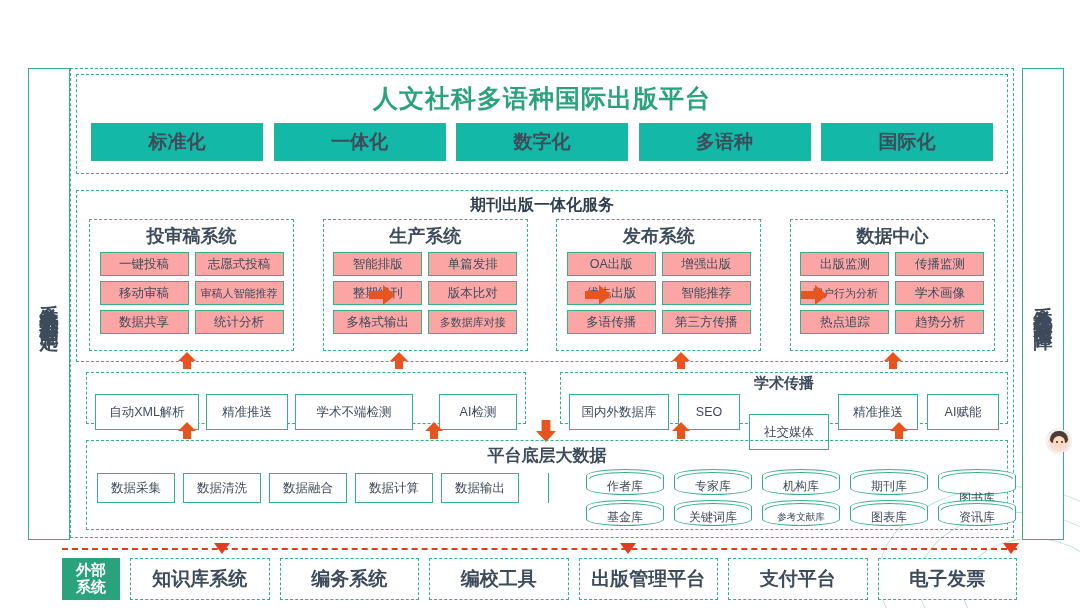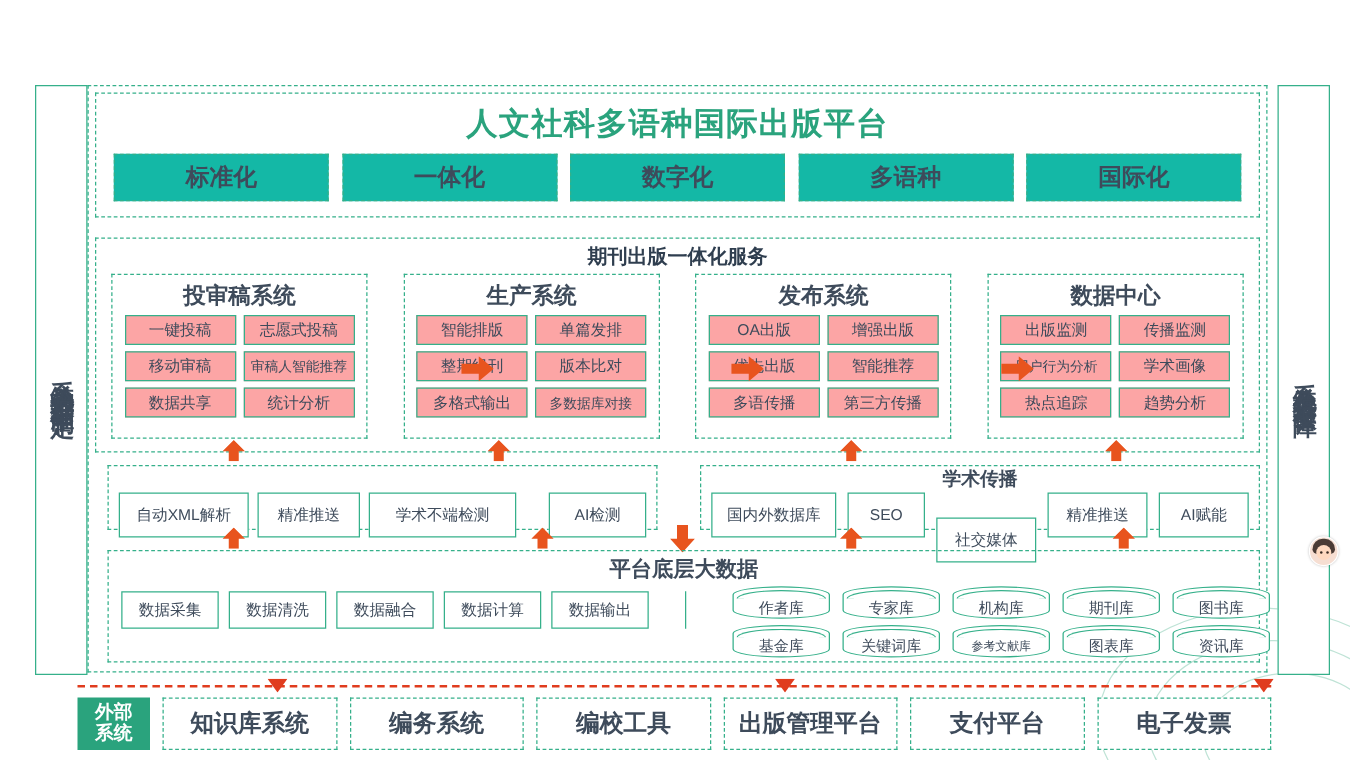--- a/index.html
+++ b/index.html
@@ -328,21 +328,21 @@
           <div class="cyl">
             <div class="lid"></div>
             <span style="position: relative; top: 4px;">机构库</span>
           </div>
           <div class="cyl">
             <div class="lid"></div>
             <span style="position: relative; top: 4px;">期刊库</span>
           </div>
           <div class="cyl">
             <div class="lid"></div>
-            <span style="position: relative; top: 4px;">图书库</span>
+            <span style="position: relative; top: 16px;">图书库</span>
           </div>
         </div>
       <div class="db-row" id="db-row2">
           <div class="cyl">
             <div class="lid"></div>
             <span style="position: relative; top: 4px;">基金库</span>
           </div>
           <div class="cyl">
             <div class="lid"></div>
             <span style="position: relative; top: 4px;">关键词库</span>

